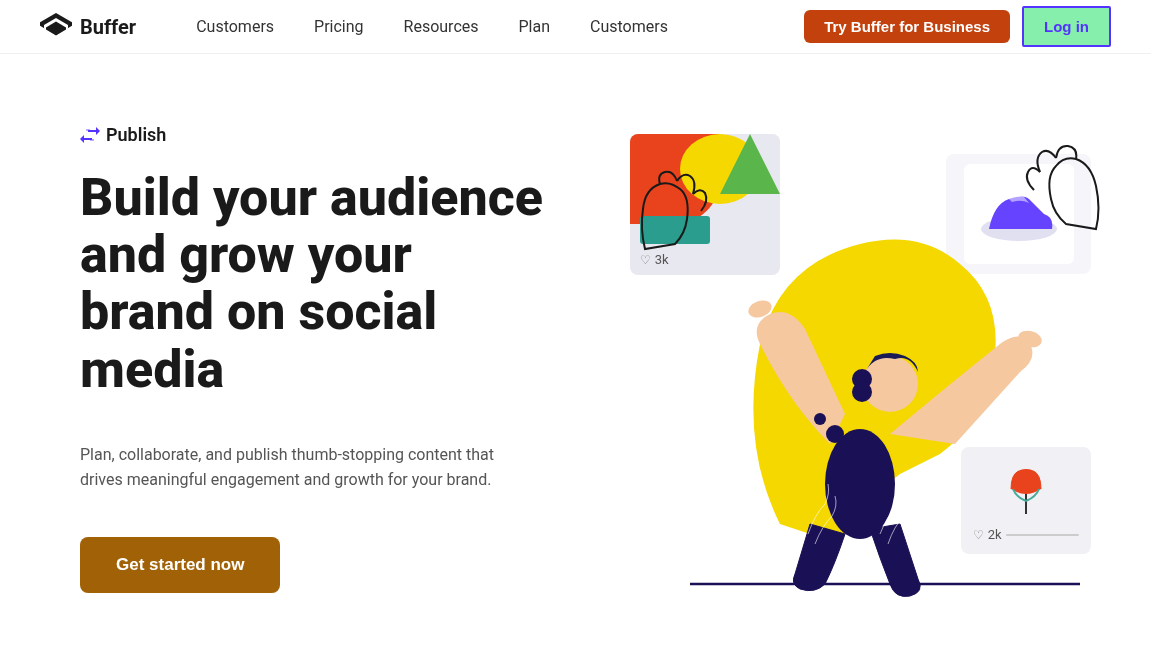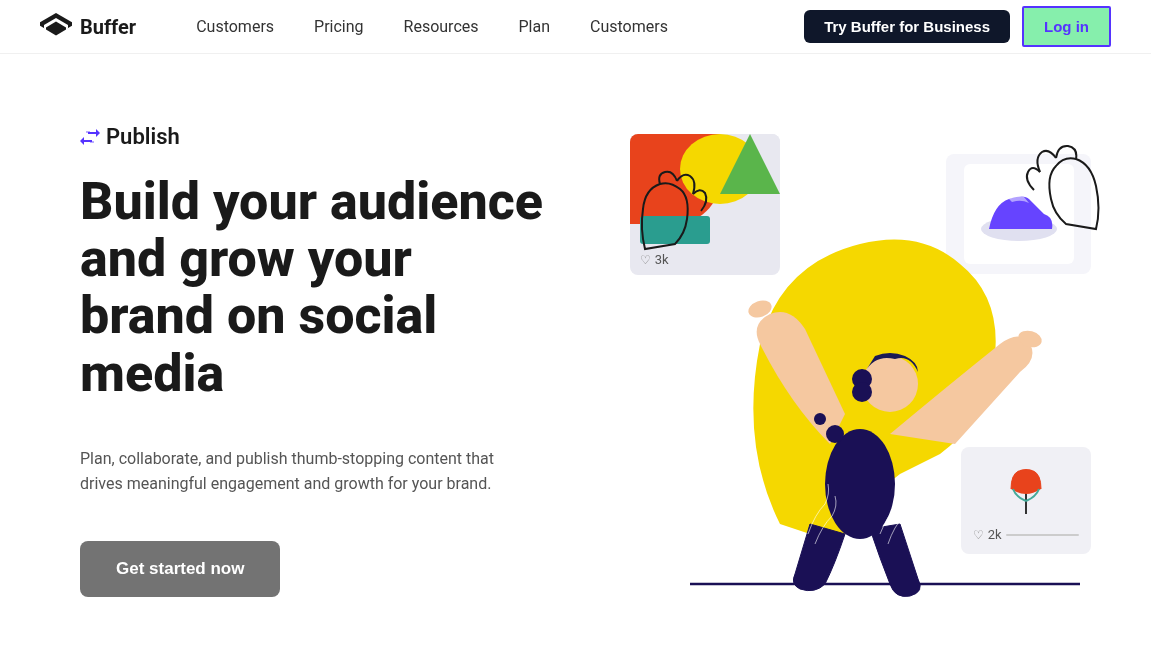--- a/index.html
+++ b/index.html
@@ -42,21 +42,21 @@
       text-decoration: none;
       cursor: pointer;
     }
     .nav-actions {
       display: flex;
       align-items: center;
       gap: 12px;
       margin-left: auto;
     }
     .btn-try {
-      background: #0f172a;
+      background: #c2410c;
       color: #fff;
       border: none;
       border-radius: 6px;
       padding: 8px 20px;
       font-size: 15px;
       font-weight: 600;
       cursor: pointer;
       white-space: nowrap;
     }
     .btn-login {
@@ -86,40 +86,40 @@
       display: flex;
       align-items: center;
       gap: 6px;
       margin-bottom: 24px;
     }
     .publish-icon {
       width: 20px;
       height: 20px;
     }
     .publish-label {
-      font-size: 22px;
+      font-size: 18px;
       font-weight: 600;
       color: #1a1a1a;
     }
     .hero-heading {
       font-size: 52px;
       font-weight: 800;
       color: #1a1a1a;
       line-height: 1.1;
       margin-bottom: 44px;
     }
     .hero-sub {
       font-size: 16px;
       color: #555;
       line-height: 1.6;
       max-width: 420px;
       margin-bottom: 44px;
     }
     .btn-cta {
-      background: #737373;
+      background: #a16207;
       color: #fff;
       border: none;
       border-radius: 8px;
       padding: 18px 36px;
       font-size: 17px;
       font-weight: 700;
       cursor: pointer;
     }
 
     

